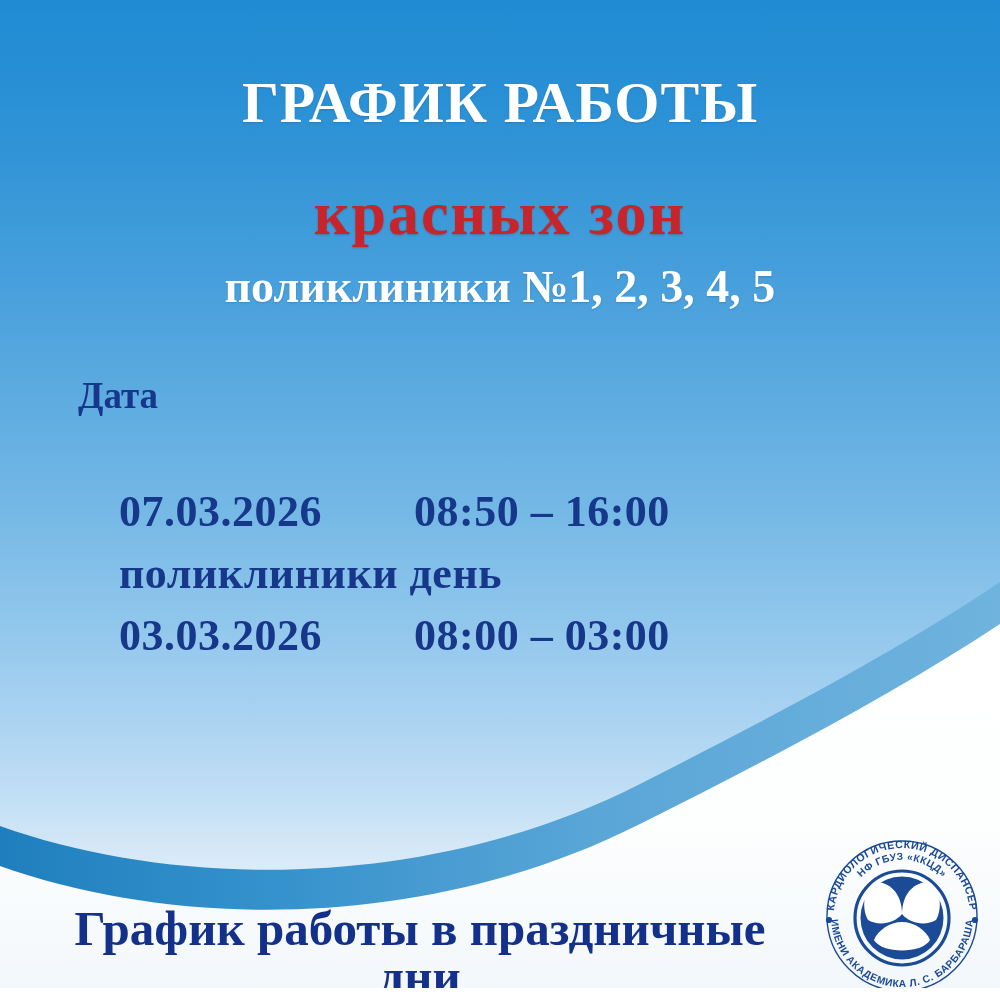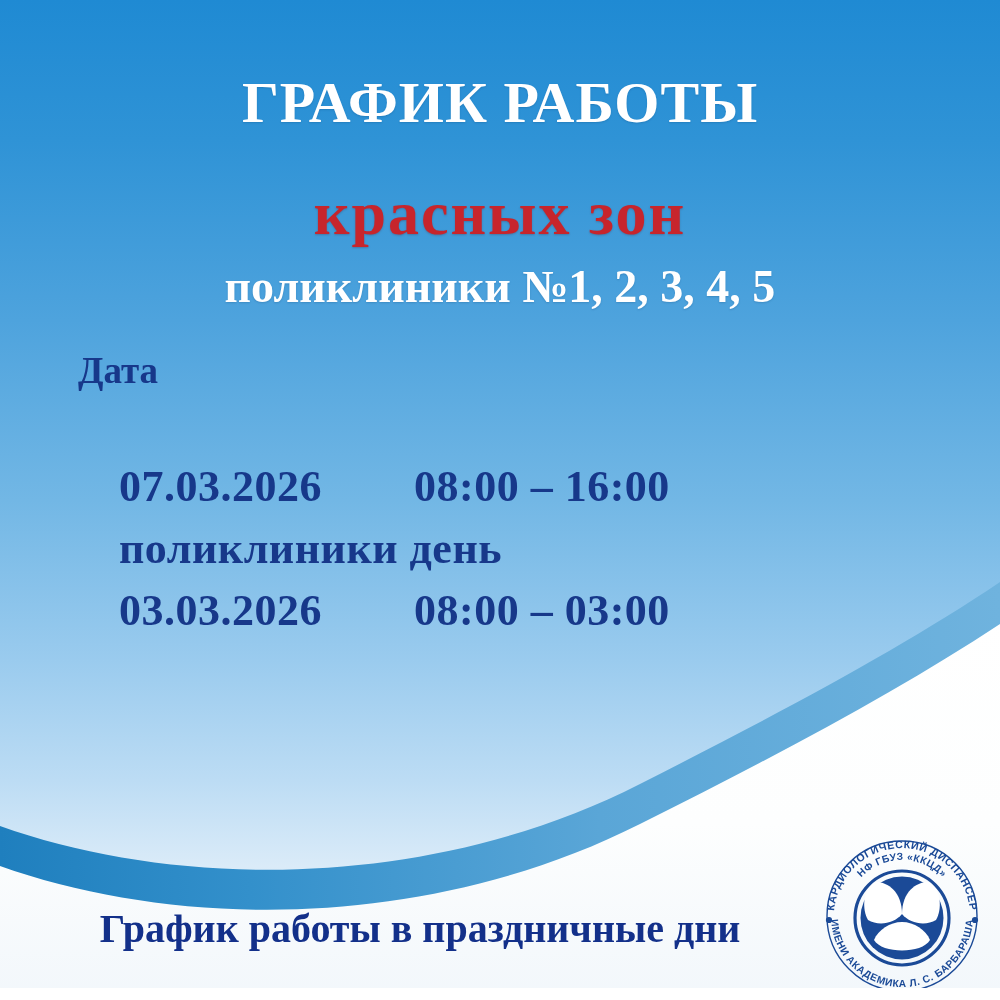--- a/index.html
+++ b/index.html
@@ -92,39 +92,40 @@
     color: #17388a;
   }
   .col-time {
     color: #17388a;
   }
   #sched-head {
     font-size: 37px;
     line-height: 46px;
     font-weight: bold;
     margin-bottom: 62px;
+    margin-top: 25px;
   }
   #sched-head .col-date { width: 295px; flex: 0 0 295px; }
   .sched-body .sched-row {
     font-size: 44px;
     line-height: 62px;
     font-weight: bold;
     letter-spacing: 0.5px;
     margin-left: 41px;
   }
 
   
   #footer-caption {
     position: absolute;
     left: 40px;
     top: 905px;
     width: 760px;
     text-align: center;
     color: #13308a;
-    font-size: 40px;
+    font-size: 49px;
     line-height: 48px;
     font-weight: bold;
   }
 
   
   #logo {
     position: absolute;
     left: 818px;
     top: 828px;
     width: 168px;
@@ -176,21 +177,21 @@
   <div id="schedule">
 
     <div class="sched-row" id="sched-head">
       <div class="col-date">Дата</div>
     </div>
 
     <div class="sched-body">
 
       <div class="sched-row">
         <div class="col-date">07.03.2026</div>
-        <div class="col-time">08:00 – 16:00</div>
+        <div class="col-time">08:50 – 16:00</div>
       </div>
 
       <div class="sched-row">
         <div class="col-time">поликлиники день</div>
       </div>
 
       <div class="sched-row">
         <div class="col-date">03.03.2026</div>
         <div class="col-time">08:00 – 03:00</div>
       </div>

